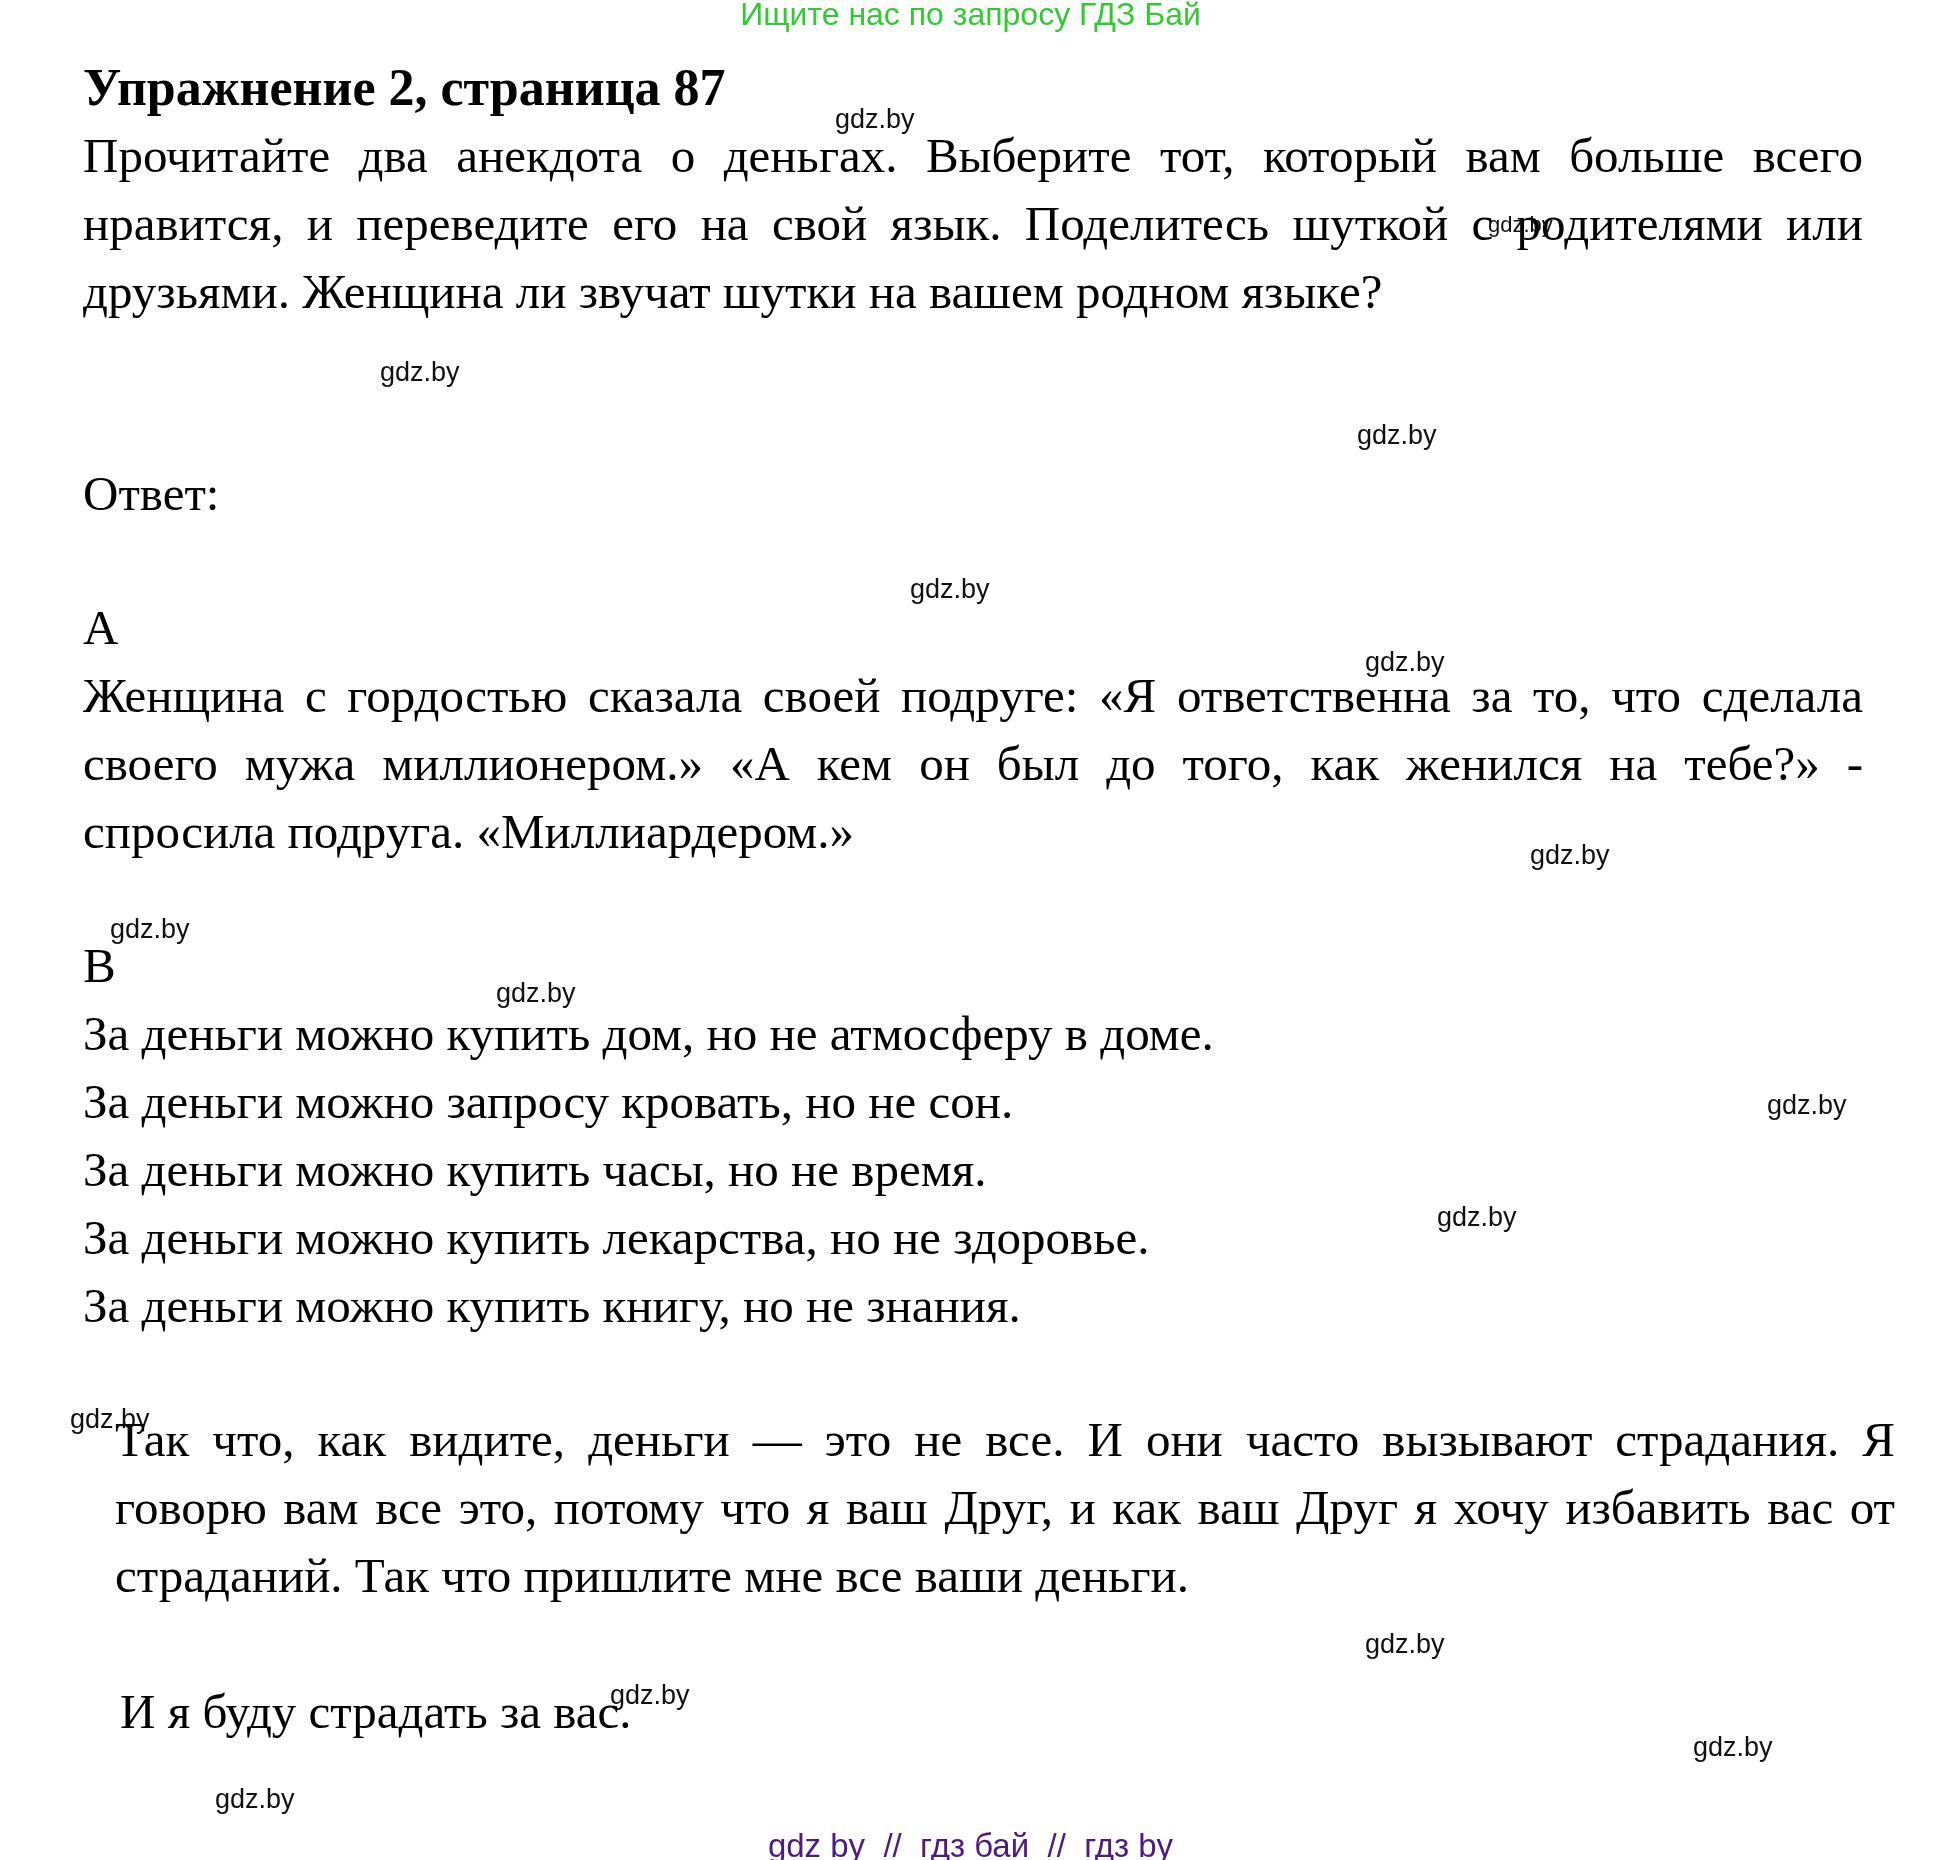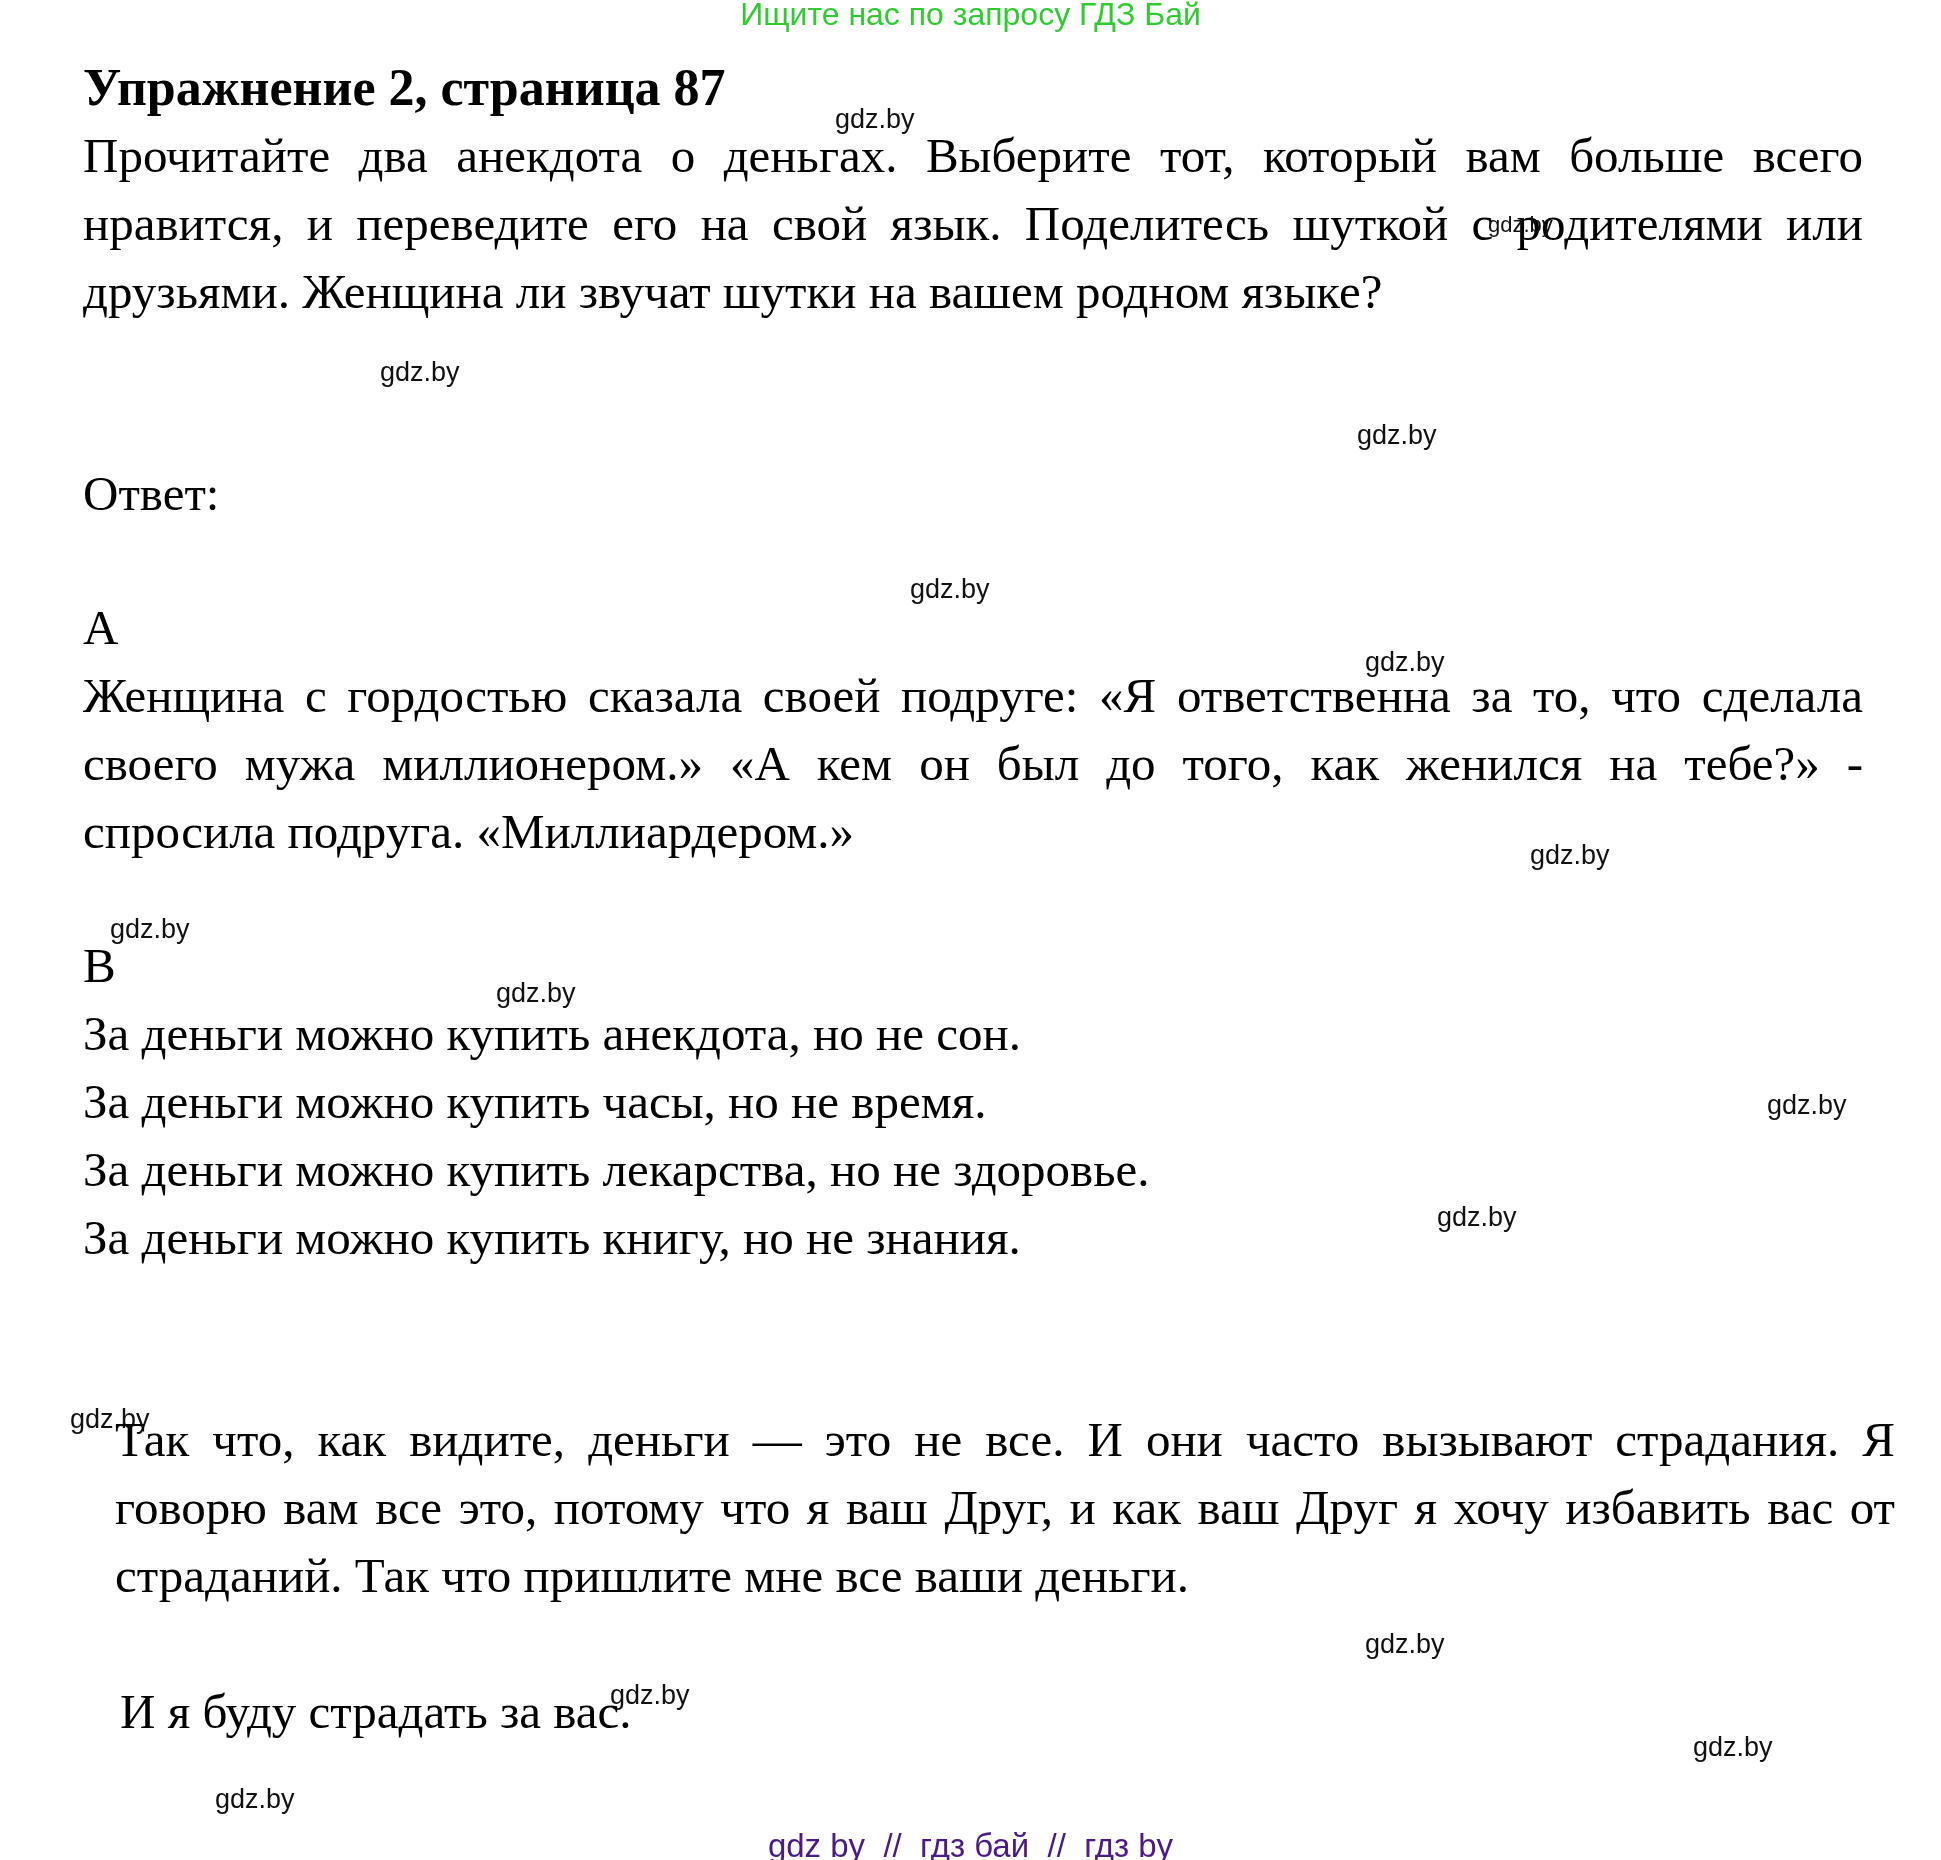--- a/index.html
+++ b/index.html
@@ -35,21 +35,22 @@
 <div class="block serif" style="top:594px;">A</div>
 <span class="wm" style="left:1365px;top:615px;">gdz.by</span>
 <div class="block serif justify" style="top:662px;">Женщина с гордостью сказала своей подруге: «Я ответственна за то, что сделала своего мужа миллионером.» «А кем он был до того, как женился на тебе?» - спросила подруга. «Миллиардером.»</div>
 <span class="wm" style="left:1530px;top:808px;">gdz.by</span>
 <span class="wm" style="left:110px;top:882px;">gdz.by</span>
 
 <div class="block serif" style="top:932px;">B</div>
 <span class="wm" style="left:496px;top:946px;">gdz.by</span>
 
 <div class="block serif" style="top:1000px;">
-  <span class="line">За деньги можно купить анекдота, но не сон.</span>
+  <span class="line">За деньги можно купить дом, но не атмосферу в доме.</span>
+  <span class="line">За деньги можно запросу кровать, но не сон.</span>
   <span class="line">За деньги можно купить часы, но не время.</span>
   <span class="line">За деньги можно купить лекарства, но не здоровье.</span>
   <span class="line">За деньги можно купить книгу, но не знания.</span>
 </div>
 <span class="wm" style="left:1767px;top:1058px;">gdz.by</span>
 <span class="wm" style="left:1437px;top:1170px;">gdz.by</span>
 <span class="wm" style="left:70px;top:1372px;">gdz.by</span>
 
 <div class="block serif justify" style="top:1406px;margin-left:32px;">Так что, как видите, деньги — это не все. И они часто вызывают страдания. Я говорю вам все это, потому что я ваш Друг, и как ваш Друг я хочу избавить вас от страданий. Так что пришлите мне все ваши деньги.</div>
 <span class="wm" style="left:1365px;top:1597px;">gdz.by</span>

